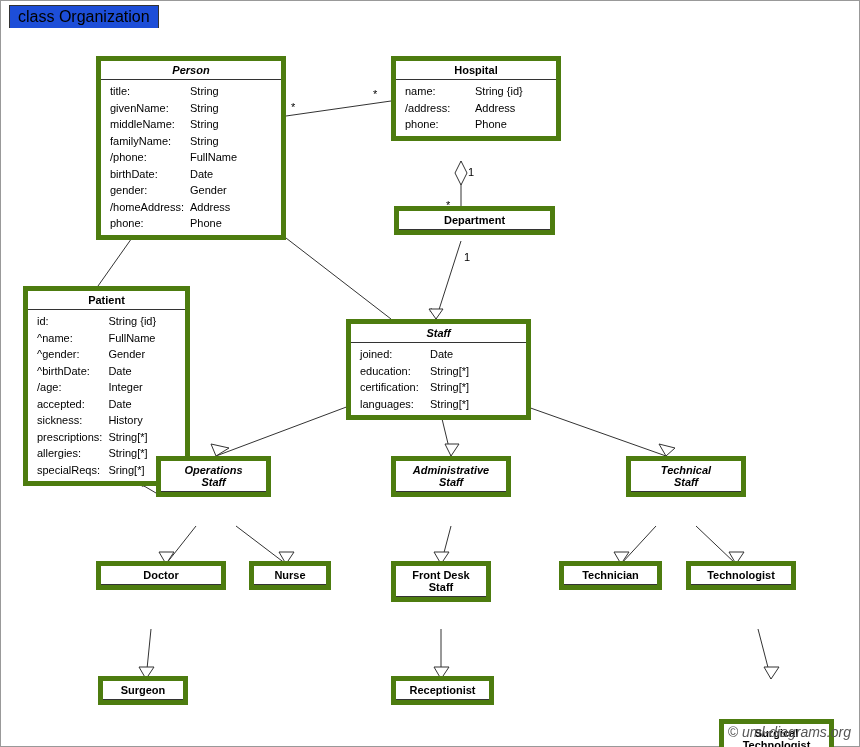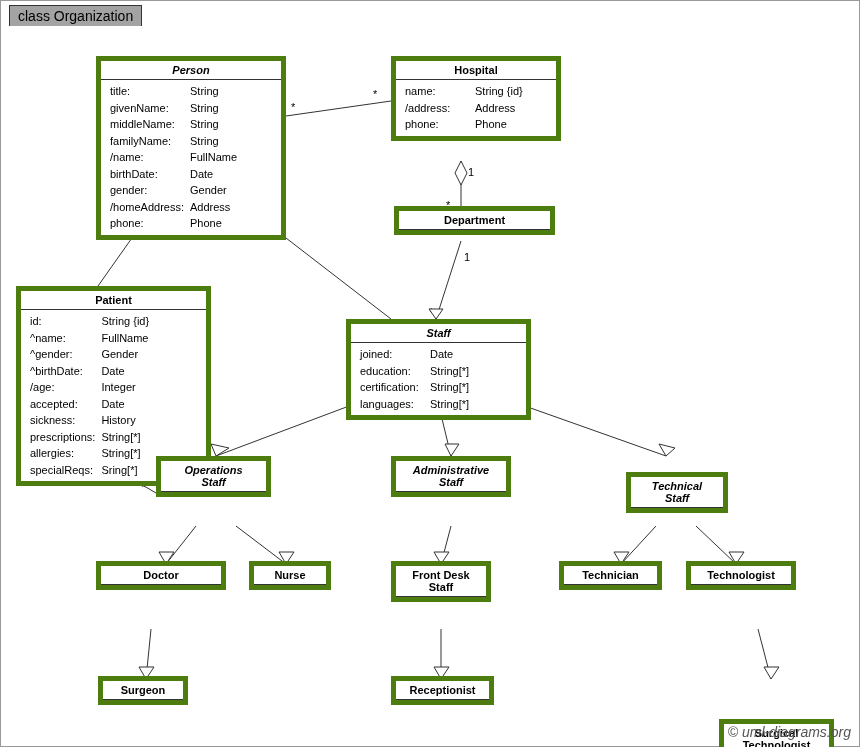--- a/index.html
+++ b/index.html
@@ -18,23 +18,23 @@
       height: 747px;
       background: #fff;
       border: 1px solid #999;
     }
     .diagram-title {
       position: absolute;
       top: 4px;
       left: 8px;
       border: 1px solid #333;
       border-bottom: none;
-      background: #a3a3a3;
+      background: #1d4ed8;
       padding: 2px 8px;
-      font-size: 14px;
+      font-size: 16px;
       z-index: 10;
     }
     .uml-box {
       position: absolute;
       background: #fff;
       border: 5px solid #4d7c0f;
     }
     .uml-box .box-title {
       text-align: center;
       font-weight: bold;
@@ -166,21 +166,21 @@
             </tr>
         <tr>
               <td>middleName:</td>
               <td>String</td>
             </tr>
         <tr>
               <td>familyName:</td>
               <td>String</td>
             </tr>
         <tr>
-              <td>/name:</td>
+              <td>/phone:</td>
               <td>FullName</td>
             </tr>
         <tr>
               <td>birthDate:</td>
               <td>Date</td>
             </tr>
         <tr>
               <td>gender:</td>
               <td>Gender</td>
             </tr>
@@ -242,21 +242,21 @@
             </tr>
         <tr>
               <td>languages:</td>
               <td>String[*]</td>
             </tr>
       </tbody>
         </table>
     </div>
   </div>
 
-  <div class="uml-box" style="left:15px; top:285px; width:195px;">
+  <div class="uml-box" style="left:22px; top:285px; width:167px;">
     <div class="box-title normal">Patient</div>
     <div class="box-body">
       <table>
         <tbody>
             <tr>
               <td>id:</td>
               <td>String {id}</td>
             </tr>
         <tr>
               <td>^name:</td>
@@ -300,21 +300,21 @@
   </div>
 
   <div class="uml-box" style="left:155px; top:455px; width:115px; text-align:center;">
     <div class="box-title" style="font-style:italic;">Operations<br>Staff</div>
   </div>
 
   <div class="uml-box" style="left:390px; top:455px; width:120px; text-align:center;">
     <div class="box-title" style="font-style:italic;">Administrative<br>Staff</div>
   </div>
 
-  <div class="uml-box" style="left:625px; top:471px; width:102px; text-align:center;">
+  <div class="uml-box" style="left:625px; top:455px; width:120px; text-align:center;">
     <div class="box-title" style="font-style:italic;">Technical<br>Staff</div>
   </div>
 
   <div class="uml-box" style="left:95px; top:560px; width:130px;">
     <div class="box-title normal">Doctor</div>
   </div>
 
   <div class="uml-box" style="left:248px; top:560px; width:82px;">
     <div class="box-title normal">Nurse</div>
   </div>

